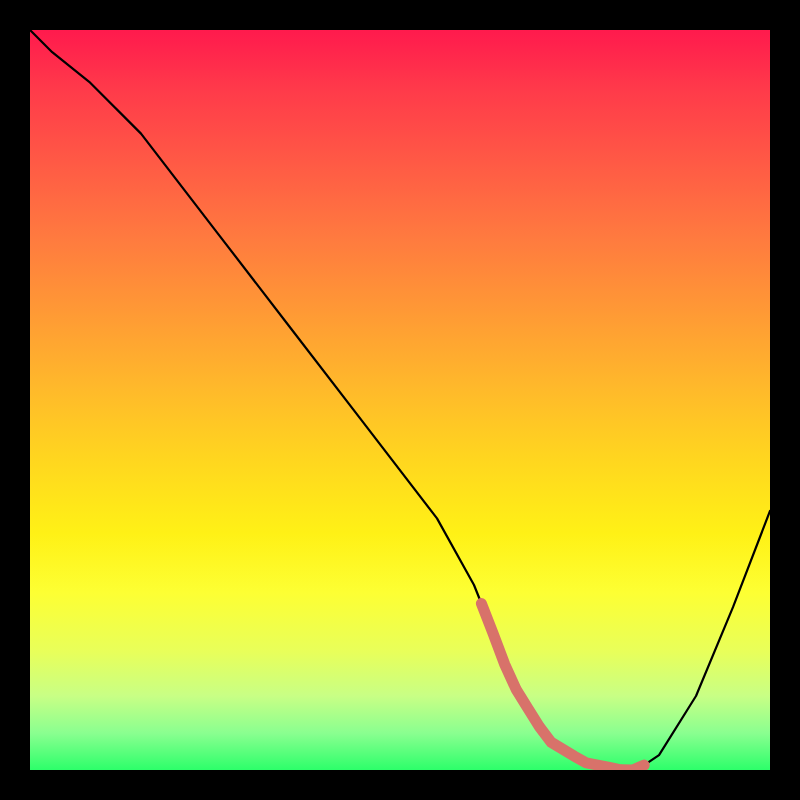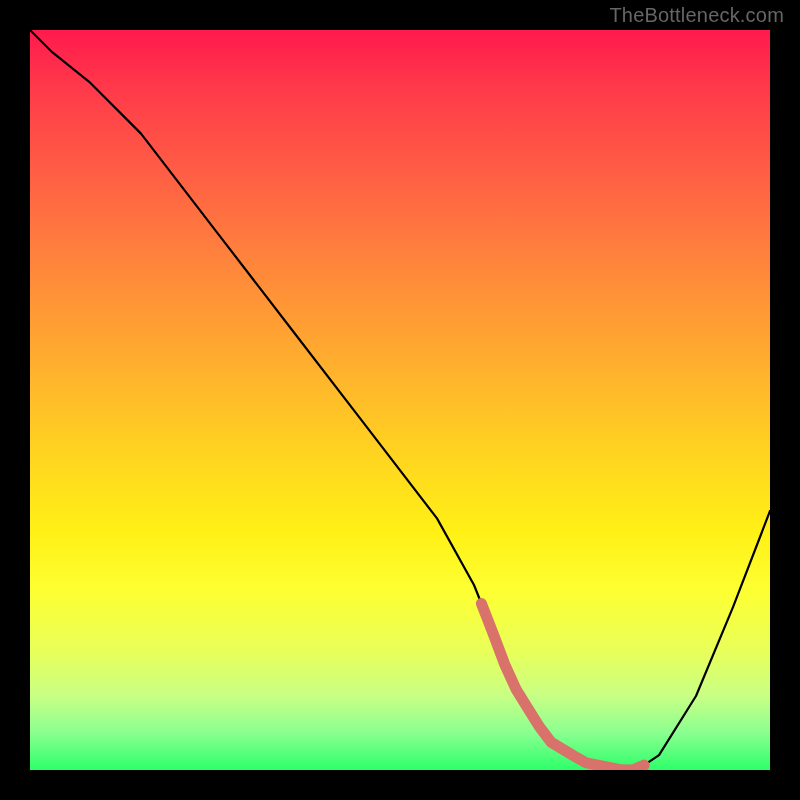--- a/index.html
+++ b/index.html
@@ -73,21 +73,20 @@
     fill: none;
     stroke: #d8726a;
     stroke-width: 11;
     stroke-linecap: round;
   }
 </style>
 </head>
 <body>
 
 <div class="frame">
-  <div class="watermark">TheBottleneck.com</div>
 
   <div class="plot">
     <div class="gradient"></div>
 
     <svg class="lines" viewBox="0 0 740 740" preserveAspectRatio="none">
       <path class="curve" d="M0.0 0.0 L22.2 22.2 L59.2 51.8 L111.0 103.6 L185.0 199.8 L259.0 296.0 L333.0 392.2 L407.0 488.4 L444.0 555.0 L458.8 592.0 L481.0 651.2 L518.0 710.4 L555.0 732.6 L592.0 740.0 L606.8 740.0 L629.0 725.2 L666.0 666.0 L703.0 577.2 L740.0 481.0"></path>
       <path class="highlight" d="M451.4 573.5 L463.0 603.3 L474.7 634.3 L486.3 659.7 L497.9 678.3 L509.5 696.9 L521.2 712.3 L532.8 719.3 L544.4 726.3 L556.1 732.8 L567.7 735.1 L579.3 737.5 L590.9 739.8 L602.6 740.0 L614.2 735.1"></path>
     </svg>
   </div>
 </div>

